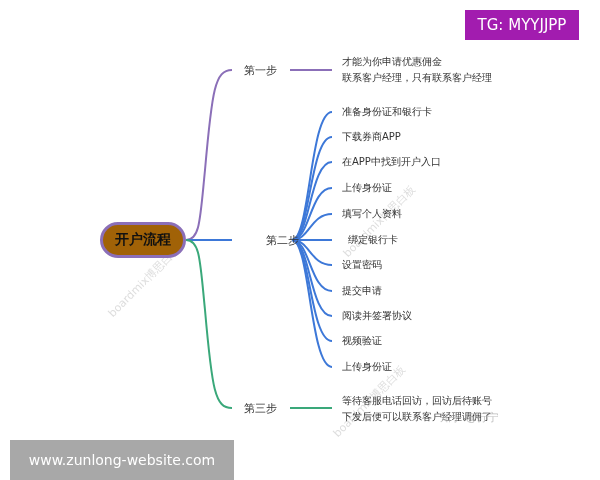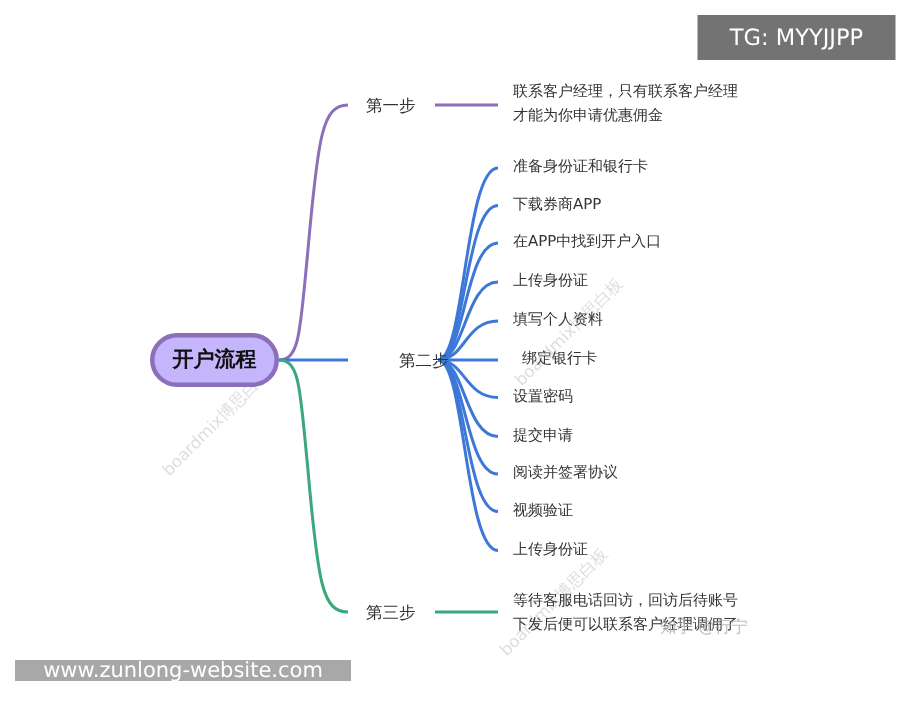--- a/index.html
+++ b/index.html
@@ -5,41 +5,41 @@
     html, body { margin: 0; padding: 0; }
     body {
       width: 600px; height: 480px; position: relative; overflow: hidden;
       background: #ffffff;
       font-family: "DejaVu Sans", "Liberation Sans", sans-serif;
       color: #222;
     }
     svg.links { position: absolute; left: 0; top: 0; }
     .root {
       position: absolute; left: 100px; top: 222px; width: 86px; height: 36px;
-      border: 3px solid #8b6fb8; border-radius: 20px; background: #c4b5fd;
+      border: 3px solid #8b6fb8; border-radius: 20px; background: #a16207;
       box-sizing: border-box; display: flex; align-items: center; justify-content: center;
       font-size: 14px; font-weight: bold; color: #111;
     }
     .step {
       position: absolute; font-size: 11px; color: #333; white-space: nowrap;
     }
     .leaf {
       position: absolute; font-size: 10px; color: #333; white-space: nowrap; line-height: 16px;
     }
     .wm {
       position: absolute; color: rgba(180,180,180,0.45); font-size: 11px;
       transform: rotate(-45deg); transform-origin: left top; white-space: nowrap;
     }
     .tg {
-      position: absolute; left: 465px; top: 10px; width: 132px; height: 30px;
-      background: #737373; color: #fff; font-size: 15px;
+      position: absolute; left: 465px; top: 10px; width: 114px; height: 30px;
+      background: #a21caf; color: #fff; font-size: 15px;
       display: flex; align-items: center; justify-content: center;
     }
     .site {
-      position: absolute; left: 10px; top: 440px; width: 224px; height: 14px;
+      position: absolute; left: 10px; top: 440px; width: 224px; height: 40px;
       background: #a8a8a8; color: #fff; font-size: 14px;
       display: flex; align-items: center; justify-content: center;
     }
     .zh {
       position: absolute; left: 440px; top: 410px; font-size: 11px; color: rgba(170,170,170,0.75);
     }
   </style>
 </head>
 <body>
 
@@ -74,22 +74,22 @@
 <div class="wm" style="left:340px;top:250px;">boardmix博思白板</div>
 <div class="wm" style="left:330px;top:430px;">boardmix博思白板</div>
 
 <div class="root">开户流程</div>
 
 <div class="step" style="left:244px;top:63px;">第一步</div>
 <div class="step" style="left:244px;top:233px;margin-left:22px;">第二步</div>
 <div class="step" style="left:244px;top:401px;">第三步</div>
 
 <div class="leaf" style="left:342px;top:54px;">
+  <div>才能为你申请优惠佣金</div>
   <div>联系客户经理，只有联系客户经理</div>
-  <div>才能为你申请优惠佣金</div>
 </div>
 
 <div class="leaf" style="left:342px;top:104px;">准备身份证和银行卡</div>
 <div class="leaf" style="left:342px;top:129px;">下载券商APP</div>
 <div class="leaf" style="left:342px;top:154px;">在APP中找到开户入口</div>
 <div class="leaf" style="left:342px;top:180px;">上传身份证</div>
 <div class="leaf" style="left:342px;top:206px;">填写个人资料</div>
 <div class="leaf" style="left:348px;top:232px;">绑定银行卡</div>
 <div class="leaf" style="left:342px;top:257px;">设置密码</div>
 <div class="leaf" style="left:342px;top:283px;">提交申请</div>

